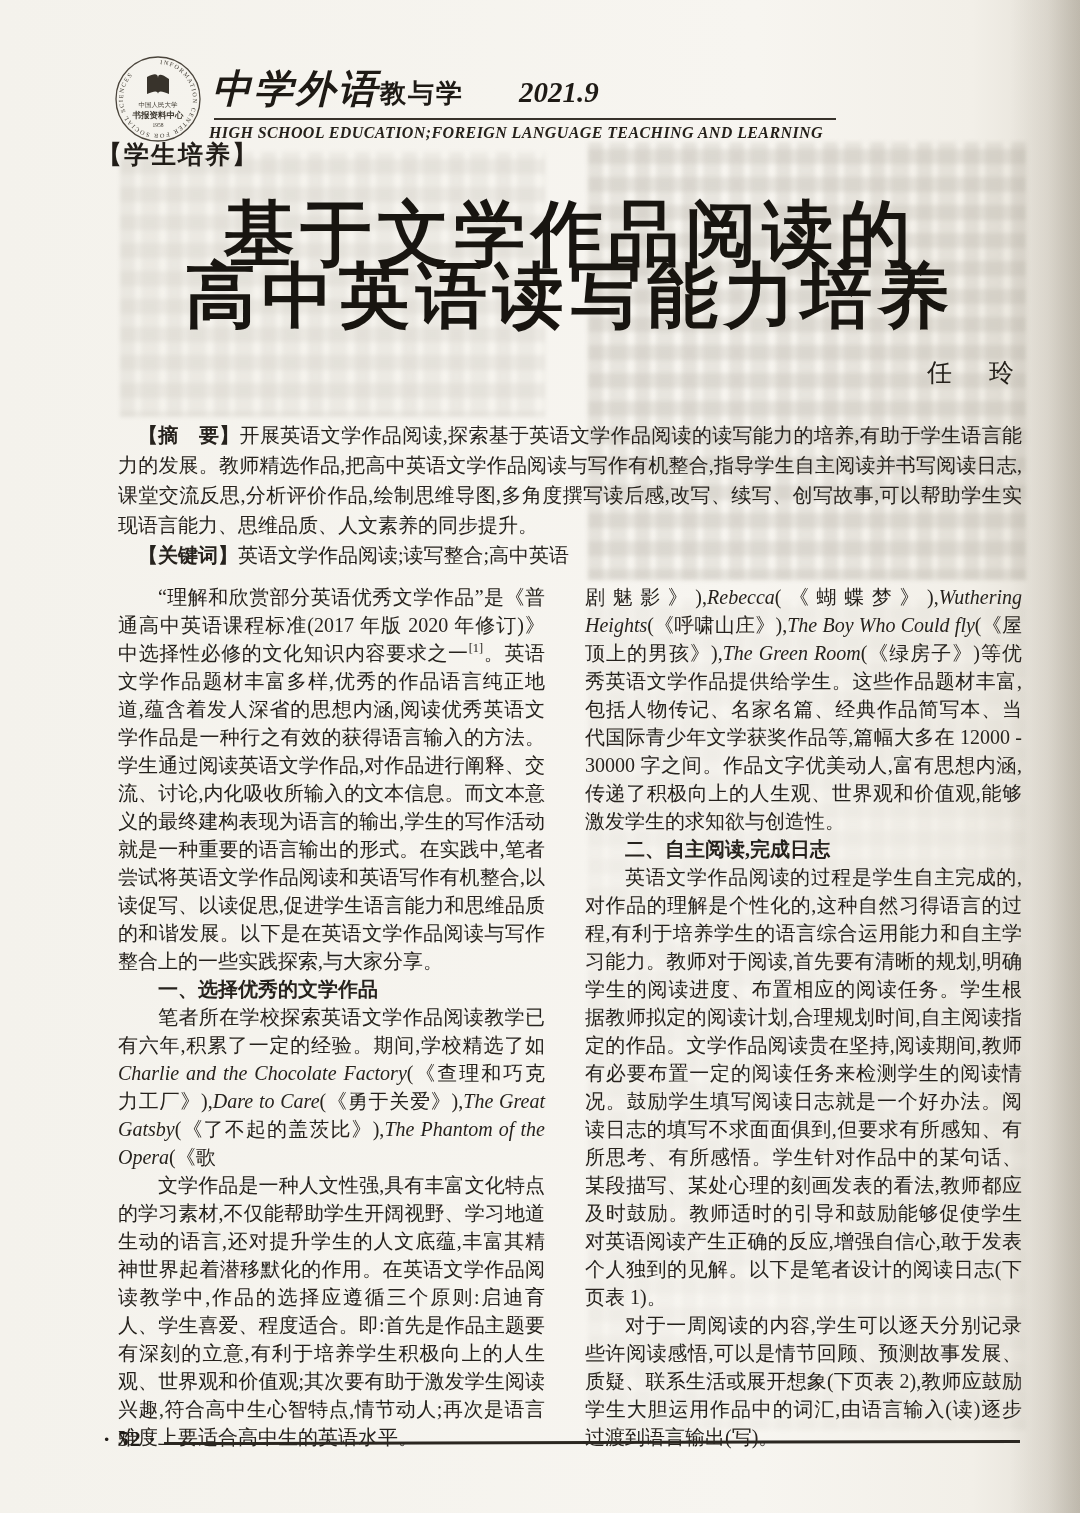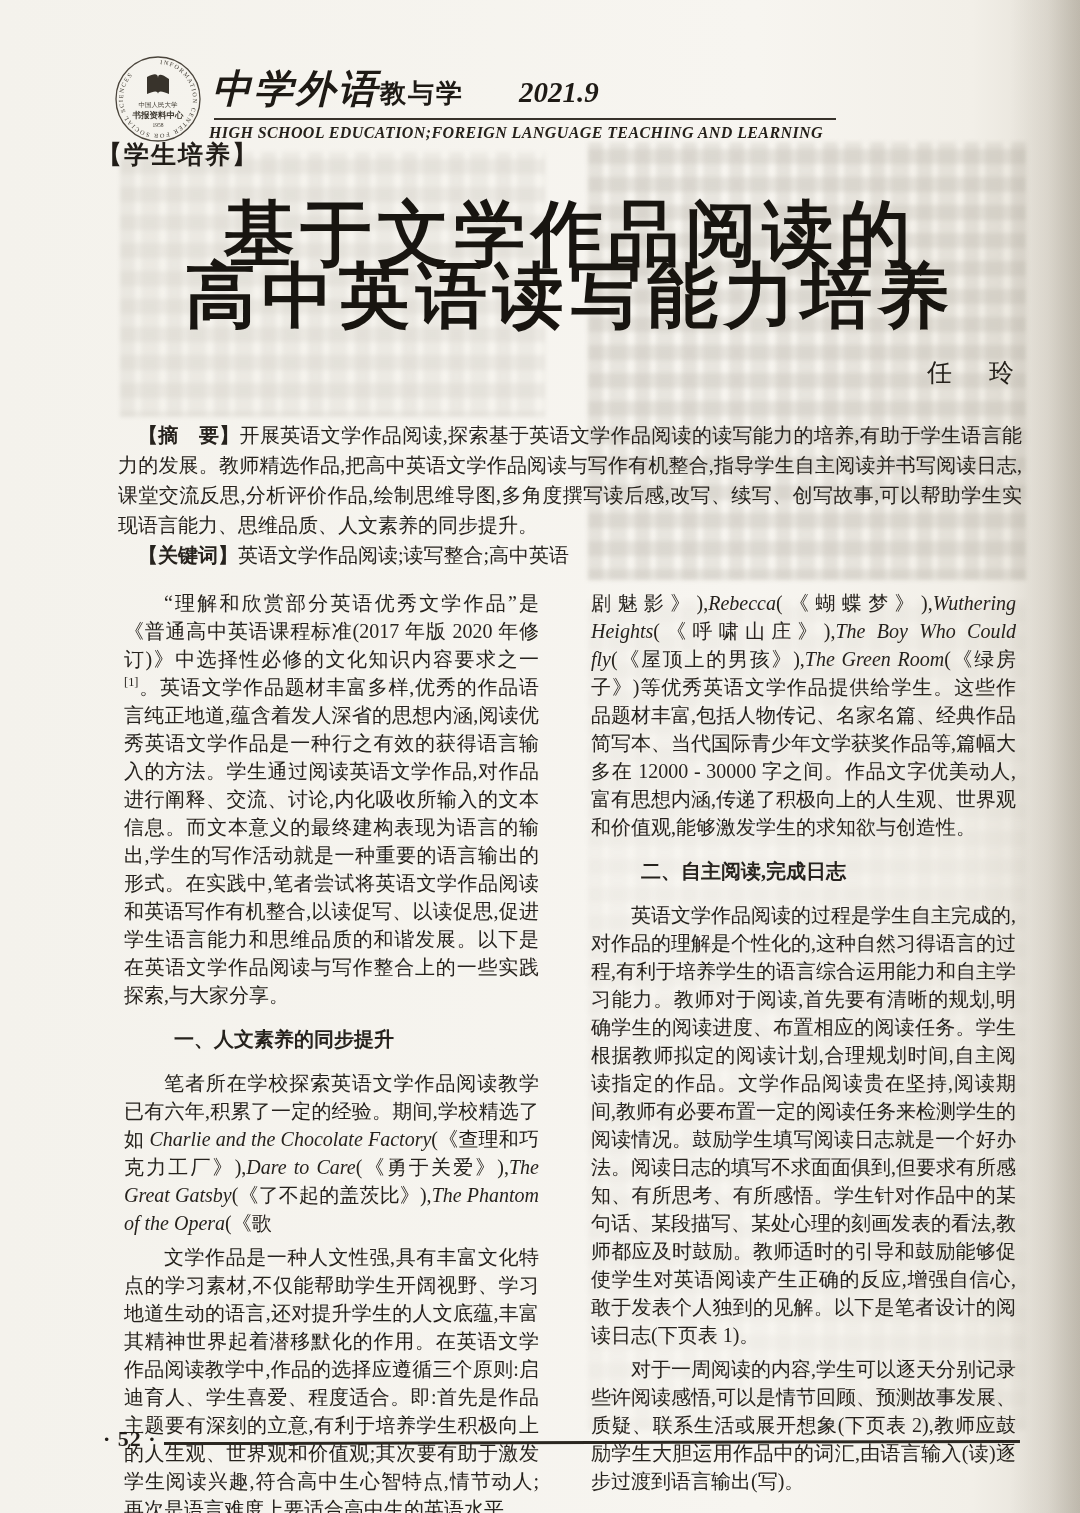--- a/index.html
+++ b/index.html
@@ -41,23 +41,23 @@
   .title-line{font-size:71px;line-height:62px;font-weight:700;letter-spacing:6px;color:#181510;}
   .author{position:absolute;left:120px;top:356px;width:900px;text-align:right;font-size:25px;letter-spacing:6px;color:#25211b;z-index:2;}
   
   .abstract-block{position:absolute;left:118px;top:420px;width:904px;z-index:2;}
   .abstract-block p{margin:0;font-size:20px;line-height:30px;text-align:justify;text-indent:1em;color:#26221d;}
   .blk-label{font-weight:700;}
   
   .col{position:absolute;top:583px;font-size:20px;line-height:28px;text-align:justify;color:#26221d;z-index:2;}
   .col-left{left:118px;width:427px;}
   .col-right{left:585px;width:437px;}
-  .col p{margin:6px;}
+  .col p{margin:0;}
   .col p.indent{text-indent:2em;}
-  .col .sec-heading{font-weight:700;text-indent:2em;margin:16px;}
+  .col .sec-heading{font-weight:700;text-indent:2em;margin:0;}
   .it{font-style:italic;}
   .sup{vertical-align:super;font-size:0.62em;line-height:0;}
   
   .page-num{position:absolute;left:103px;top:1426px;font-size:22px;font-weight:700;letter-spacing:1px;color:#211d18;z-index:2;}
   .footer-rule{position:absolute;left:164px;top:1441px;width:856px;height:3px;background:#2b2721;transform:rotate(-0.15deg);z-index:2;}
   
   .edge-shadow{
     position:absolute;right:0;top:0;width:70px;height:100%;
     background:linear-gradient(to right, rgba(110,100,84,0) 0%, rgba(110,100,84,0.10) 55%, rgba(95,86,70,0.22) 100%);
     z-index:3;pointer-events:none;
@@ -99,21 +99,21 @@
   </div>
   <div class="author">任　玲</div>
 
   <div class="abstract-block">
     <p><span class="blk-label">【摘　要】</span><span>开展英语文学作品阅读,探索基于英语文学作品阅读的读写能力的培养,有助于学生语言能力的发展。教师精选作品,把高中英语文学作品阅读与写作有机整合,指导学生自主阅读并书写阅读日志,课堂交流反思,分析评价作品,绘制思维导图,多角度撰写读后感,改写、续写、创写故事,可以帮助学生实现语言能力、思维品质、人文素养的同步提升。</span></p>
     <p><span class="blk-label">【关键词】</span><span>英语文学作品阅读;读写整合;高中英语</span></p>
   </div>
 
   <div class="col col-left">
     <p class="indent"><span>“理解和欣赏部分英语优秀文学作品”是《普通高中英语课程标准(2017 年版 2020 年修订)》中选择性必修的文化知识内容要求之一</span><span class="sup">[1]</span><span>。英语文学作品题材丰富多样,优秀的作品语言纯正地道,蕴含着发人深省的思想内涵,阅读优秀英语文学作品是一种行之有效的获得语言输入的方法。学生通过阅读英语文学作品,对作品进行阐释、交流、讨论,内化吸收所输入的文本信息。而文本意义的最终建构表现为语言的输出,学生的写作活动就是一种重要的语言输出的形式。在实践中,笔者尝试将英语文学作品阅读和英语写作有机整合,以读促写、以读促思,促进学生语言能力和思维品质的和谐发展。以下是在英语文学作品阅读与写作整合上的一些实践探索,与大家分享。</span></p>
-    <p class="sec-heading">一、人文素养的同步提升</p>
+    <p class="sec-heading">一、选择优秀的文学作品</p>
     <p class="indent"><span>笔者所在学校探索英语文学作品阅读教学已有六年,积累了一定的经验。期间,学校精选了如 </span><span class="it">Charlie and the Chocolate Factory</span><span>(《查理和巧克力工厂》),</span><span class="it">Dare to Care</span><span>(《勇于关爱》),</span><span class="it">The Great Gatsby</span><span>(《了不起的盖茨比》),</span><span class="it">The Phantom of the Opera</span><span>(《歌</span></p>
     <p class="indent">文学作品是一种人文性强,具有丰富文化特点的学习素材,不仅能帮助学生开阔视野、学习地道生动的语言,还对提升学生的人文底蕴,丰富其精神世界起着潜移默化的作用。在英语文学作品阅读教学中,作品的选择应遵循三个原则:启迪育人、学生喜爱、程度适合。即:首先是作品主题要有深刻的立意,有利于培养学生积极向上的人生观、世界观和价值观;其次要有助于激发学生阅读兴趣,符合高中生心智特点,情节动人;再次是语言难度上要适合高中生的英语水平。</p>
   </div>
 
   <div class="col col-right">
     <p><span>剧魅影》),</span><span class="it">Rebecca</span><span>(《蝴蝶梦》),</span><span class="it">Wuthering Heights</span><span>(《呼啸山庄》),</span><span class="it">The Boy Who Could fly</span><span>(《屋顶上的男孩》),</span><span class="it">The Green Room</span><span>(《绿房子》)等优秀英语文学作品提供给学生。这些作品题材丰富,包括人物传记、名家名篇、经典作品简写本、当代国际青少年文学获奖作品等,篇幅大多在 12000 - 30000 字之间。作品文字优美动人,富有思想内涵,传递了积极向上的人生观、世界观和价值观,能够激发学生的求知欲与创造性。</span></p>
     <p class="sec-heading">二、自主阅读,完成日志</p>
     <p class="indent">英语文学作品阅读的过程是学生自主完成的,对作品的理解是个性化的,这种自然习得语言的过程,有利于培养学生的语言综合运用能力和自主学习能力。教师对于阅读,首先要有清晰的规划,明确学生的阅读进度、布置相应的阅读任务。学生根据教师拟定的阅读计划,合理规划时间,自主阅读指定的作品。文学作品阅读贵在坚持,阅读期间,教师有必要布置一定的阅读任务来检测学生的阅读情况。鼓励学生填写阅读日志就是一个好办法。阅读日志的填写不求面面俱到,但要求有所感知、有所思考、有所感悟。学生针对作品中的某句话、某段描写、某处心理的刻画发表的看法,教师都应及时鼓励。教师适时的引导和鼓励能够促使学生对英语阅读产生正确的反应,增强自信心,敢于发表个人独到的见解。以下是笔者设计的阅读日志(下页表 1)。</p>
     <p class="indent">对于一周阅读的内容,学生可以逐天分别记录些许阅读感悟,可以是情节回顾、预测故事发展、质疑、联系生活或展开想象(下页表 2),教师应鼓励学生大胆运用作品中的词汇,由语言输入(读)逐步过渡到语言输出(写)。</p>
   </div>

